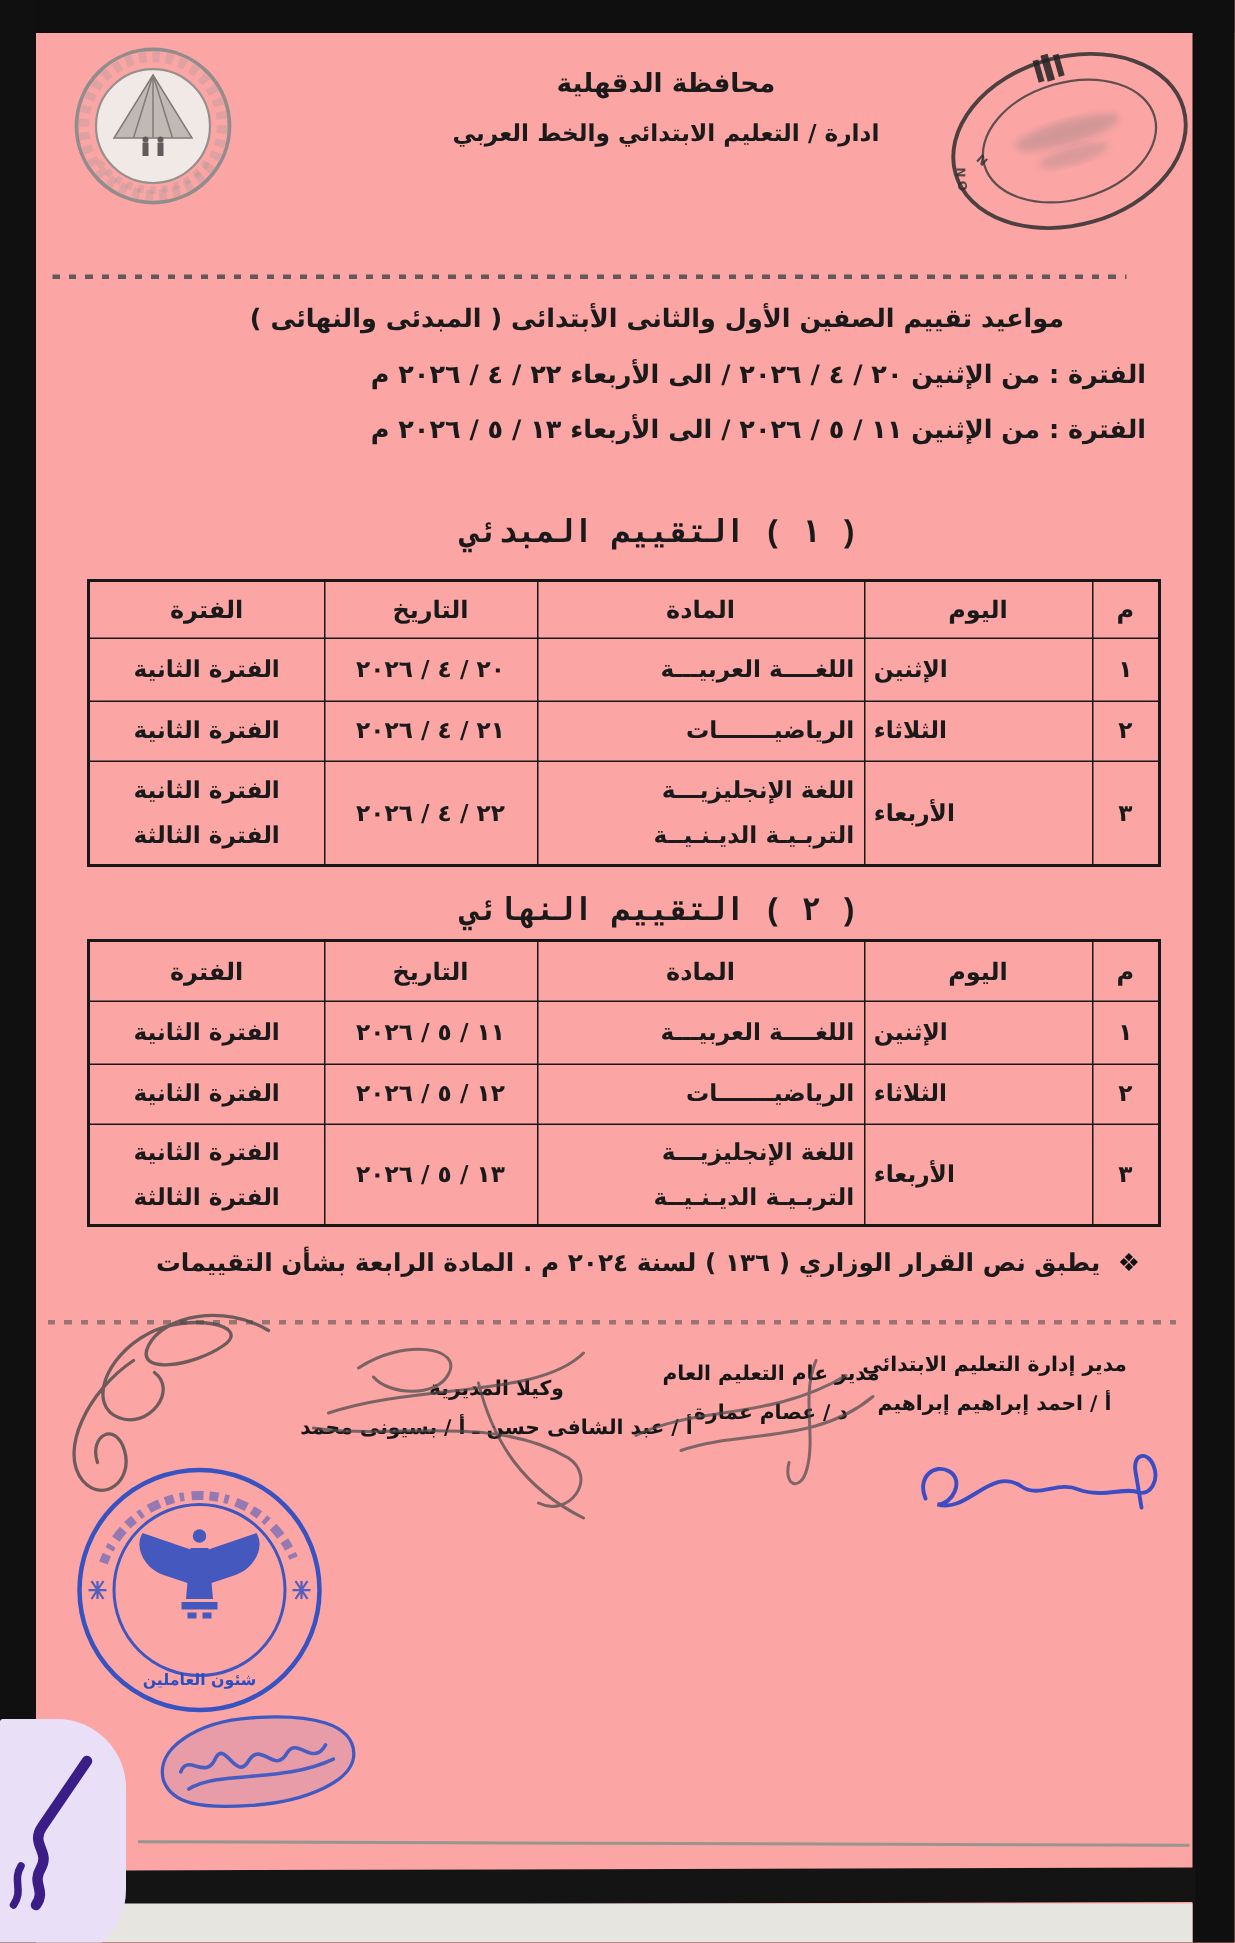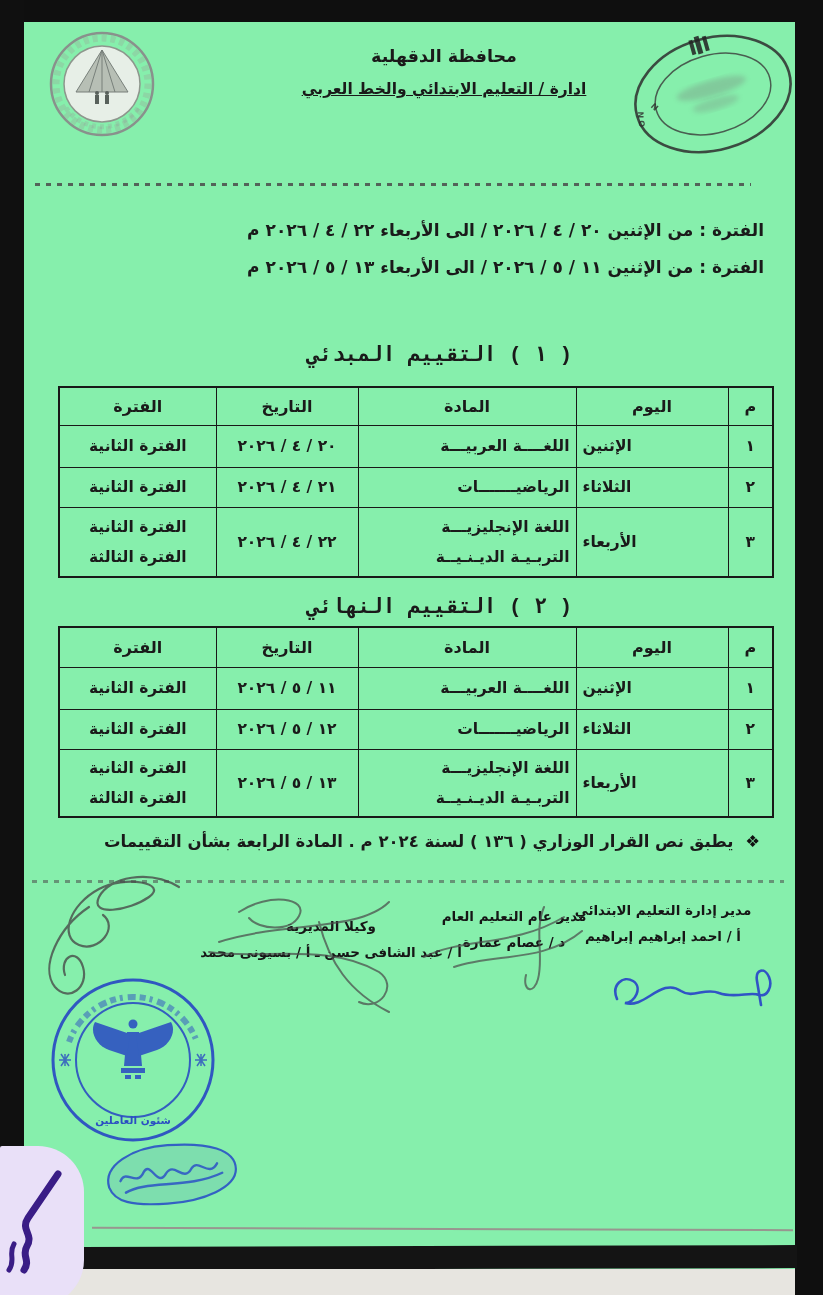--- a/index.html
+++ b/index.html
@@ -7,28 +7,28 @@
     width:823px;height:1295px;position:relative;overflow:hidden;
     background:#0d0d0d;
     font-family:"DejaVu Sans",sans-serif;
   }
   .abs{position:absolute;}
   
   .frame-top{left:0;top:0;width:823px;height:22px;background:#0f0f0f;}
   .frame-left{left:0;top:0;width:24px;height:1295px;background:#101010;}
   .frame-right{right:0;top:0;width:28px;height:1295px;background:#0f0f0f;}
   
-  .paper{left:24px;top:22px;right:28px;bottom:0;background:#86efac;}
+  .paper{left:24px;top:22px;right:28px;bottom:0;background:#fca5a5;}
   .doc{position:absolute;inset:0;color:#1a1a1a;direction:rtl;}
   .b{font-weight:700;}
   
   .hdr{left:240px;top:24px;width:360px;text-align:center;}
   .hdr-l1{font-size:17.5px;letter-spacing:.5px;}
   .hdr-l2{margin-top:17px;font-size:16.5px;}
-  .hdr-l3{margin-top:14px;font-size:15.5px;text-decoration:underline;}
+  .hdr-l3{margin-top:14px;font-size:15.5px;}
   .dashline{height:3px;background:repeating-linear-gradient(90deg,#4a4a4a 0 5px,transparent 5px 11px);opacity:.85;}
   .sep1{left:11px;top:161px;width:716px;}
   
   .intro{left:88px;top:181px;width:652px;font-size:17px;}
   .intro-title{text-align:center;}
   .intro-line{margin-top:17px;text-align:right;}
   
   .sec-title{left:60px;right:0;text-align:center;font-size:21px;font-weight:700;font-family:Liberation Mono, monospace;}
   .sec1{top:320px;}
   .sec2{top:572px;}
@@ -125,20 +125,21 @@
           <textPath href="#arcBottom" startOffset="6%">AND TECHNICAL EDUCATION</textPath>
         </text>
         <ellipse cx="89" cy="64" rx="36" ry="8" fill="#777" opacity="0.3" filter="url(#smudge)"></ellipse>
         <ellipse cx="89" cy="80" rx="24" ry="6" fill="#777" opacity="0.25" filter="url(#smudge)"></ellipse>
       </g>
     </svg>
 
     <div class="abs dashline sep1"></div>
 
     <div class="abs intro b">
+      <div class="intro-title">مواعيد تقييم الصفين الأول والثانى الأبتدائى ( المبدئى والنهائى )</div>
       <div class="intro-line">الفترة :   من الإثنين ٢٠ / ٤ / ٢٠٢٦   /   الى الأربعاء ٢٢ / ٤ / ٢٠٢٦ م</div>
       <div class="intro-line">الفترة :   من الإثنين ١١ / ٥ / ٢٠٢٦ / الى الأربعاء ١٣ / ٥ / ٢٠٢٦ م</div>
     </div>
 
     <div class="abs sec-title sec1">( ١ ) التقييم المبدئي</div>
 
     <table class="sched t1">
       <colgroup>
           <col class="col-num">
           <col class="col-day">

